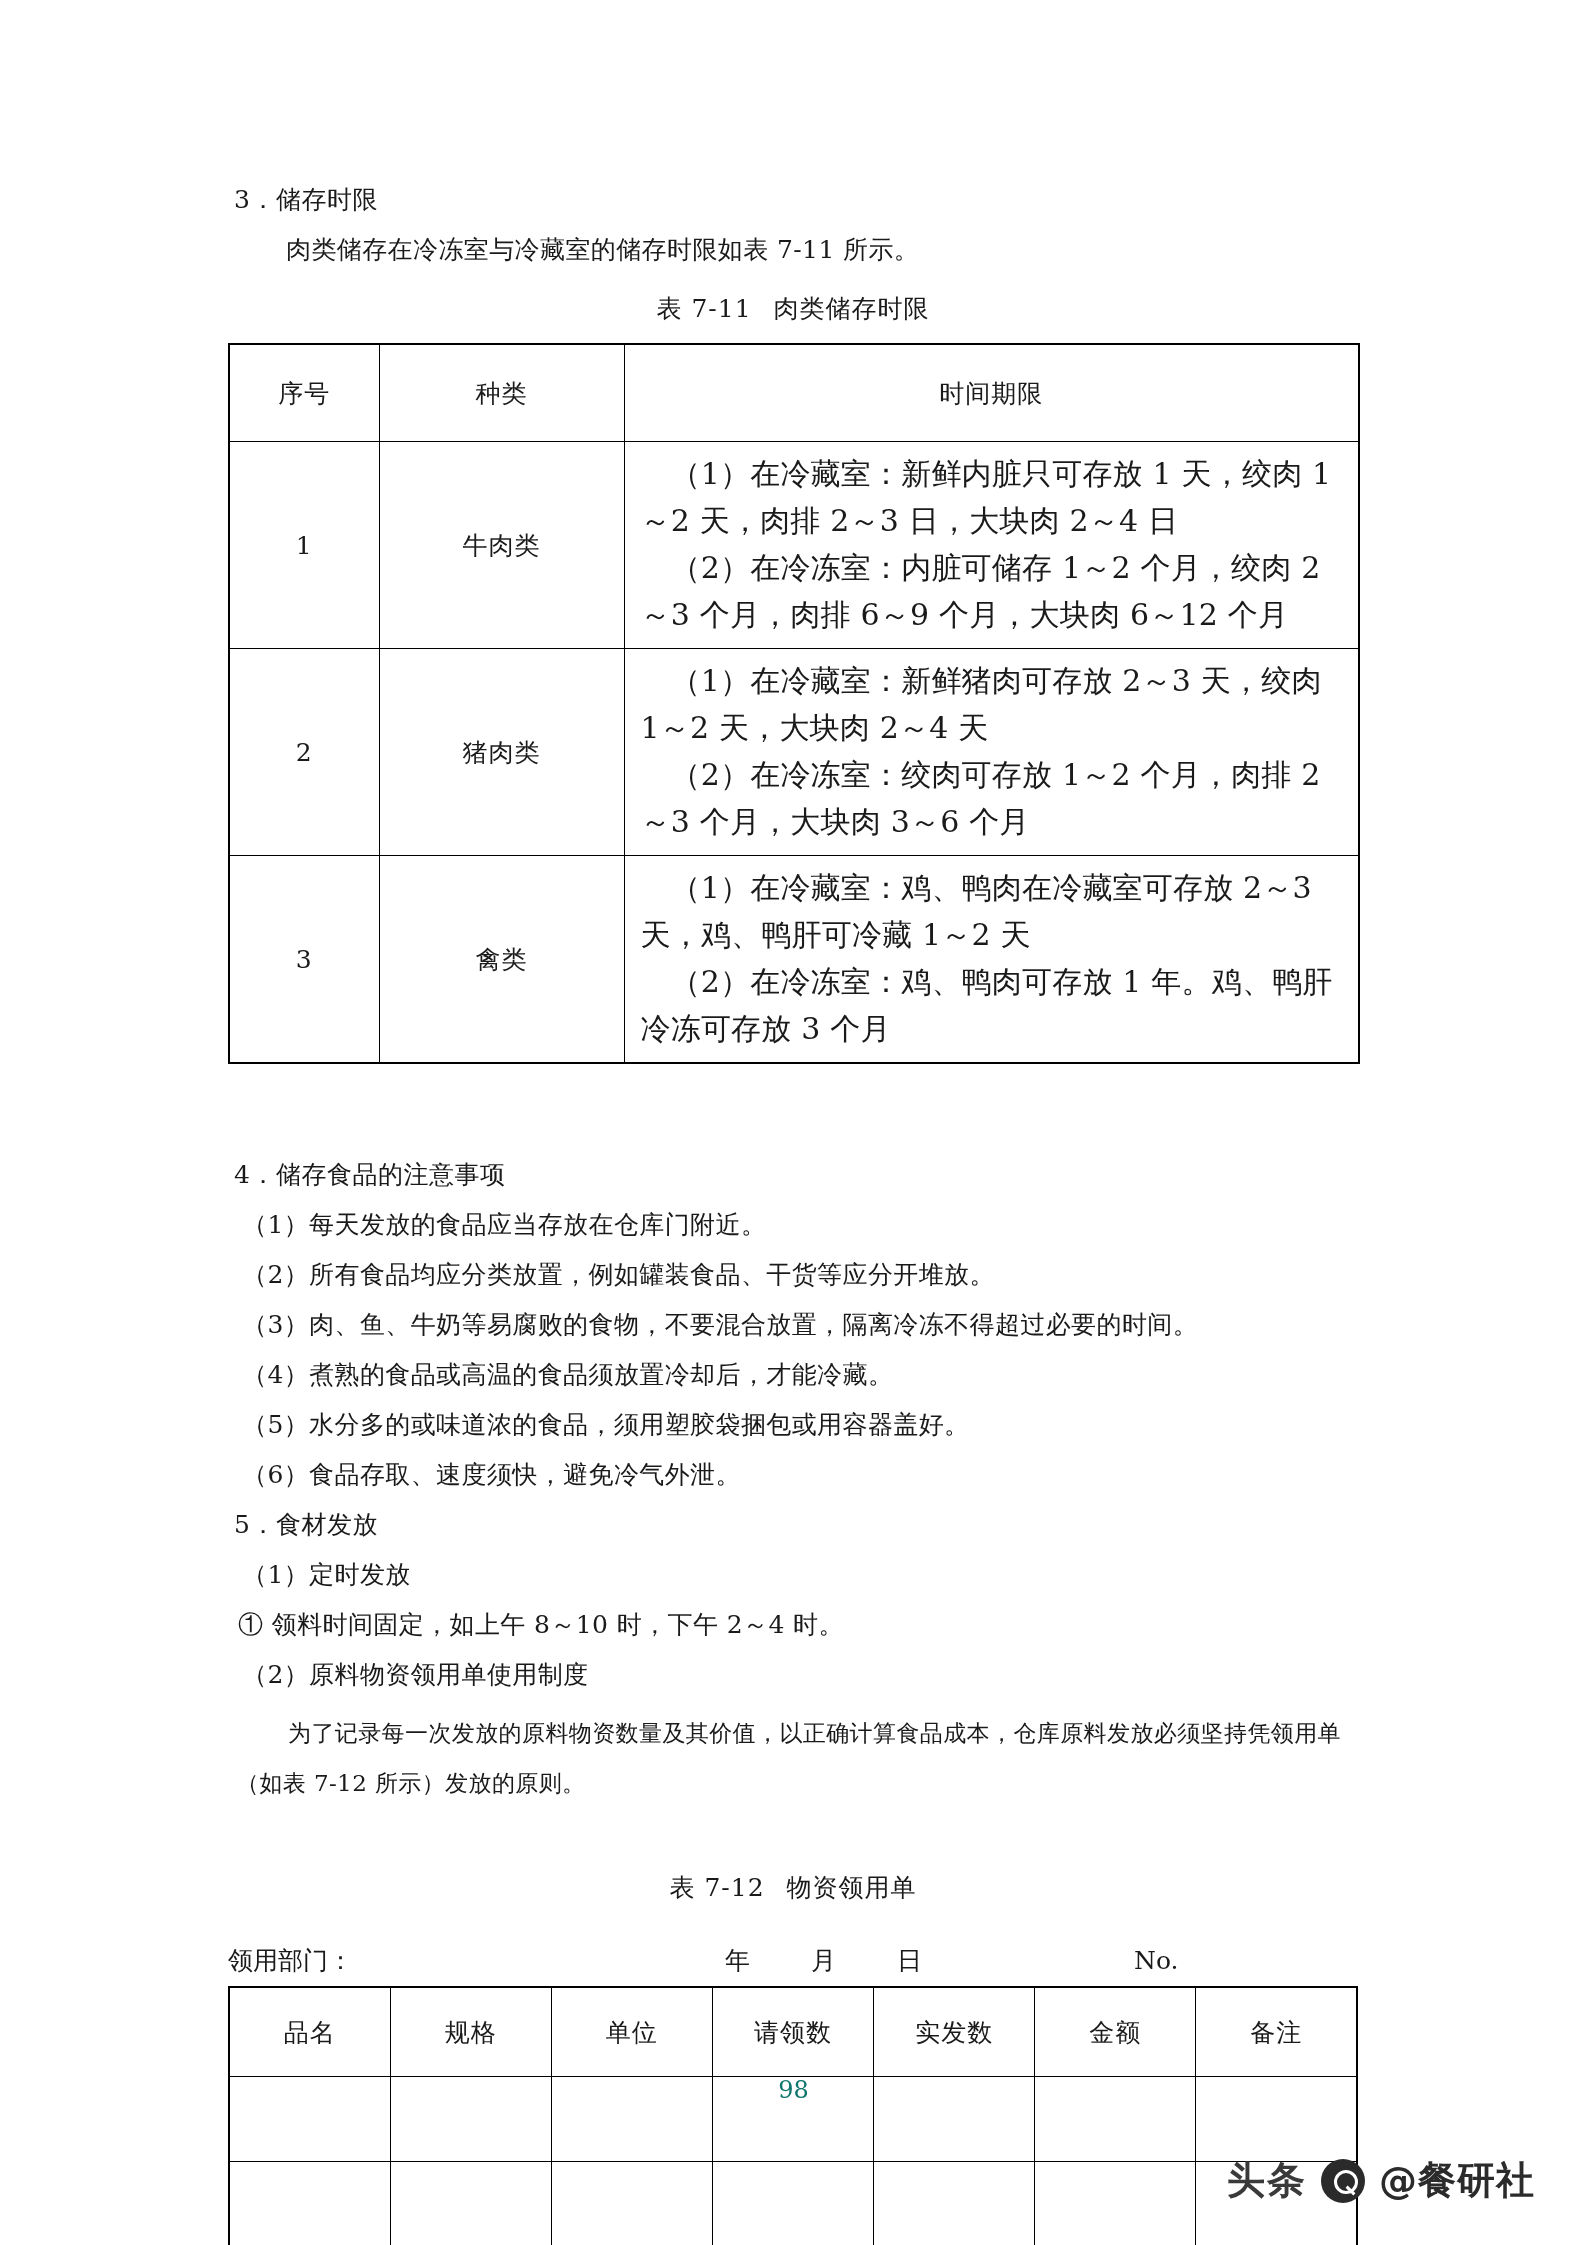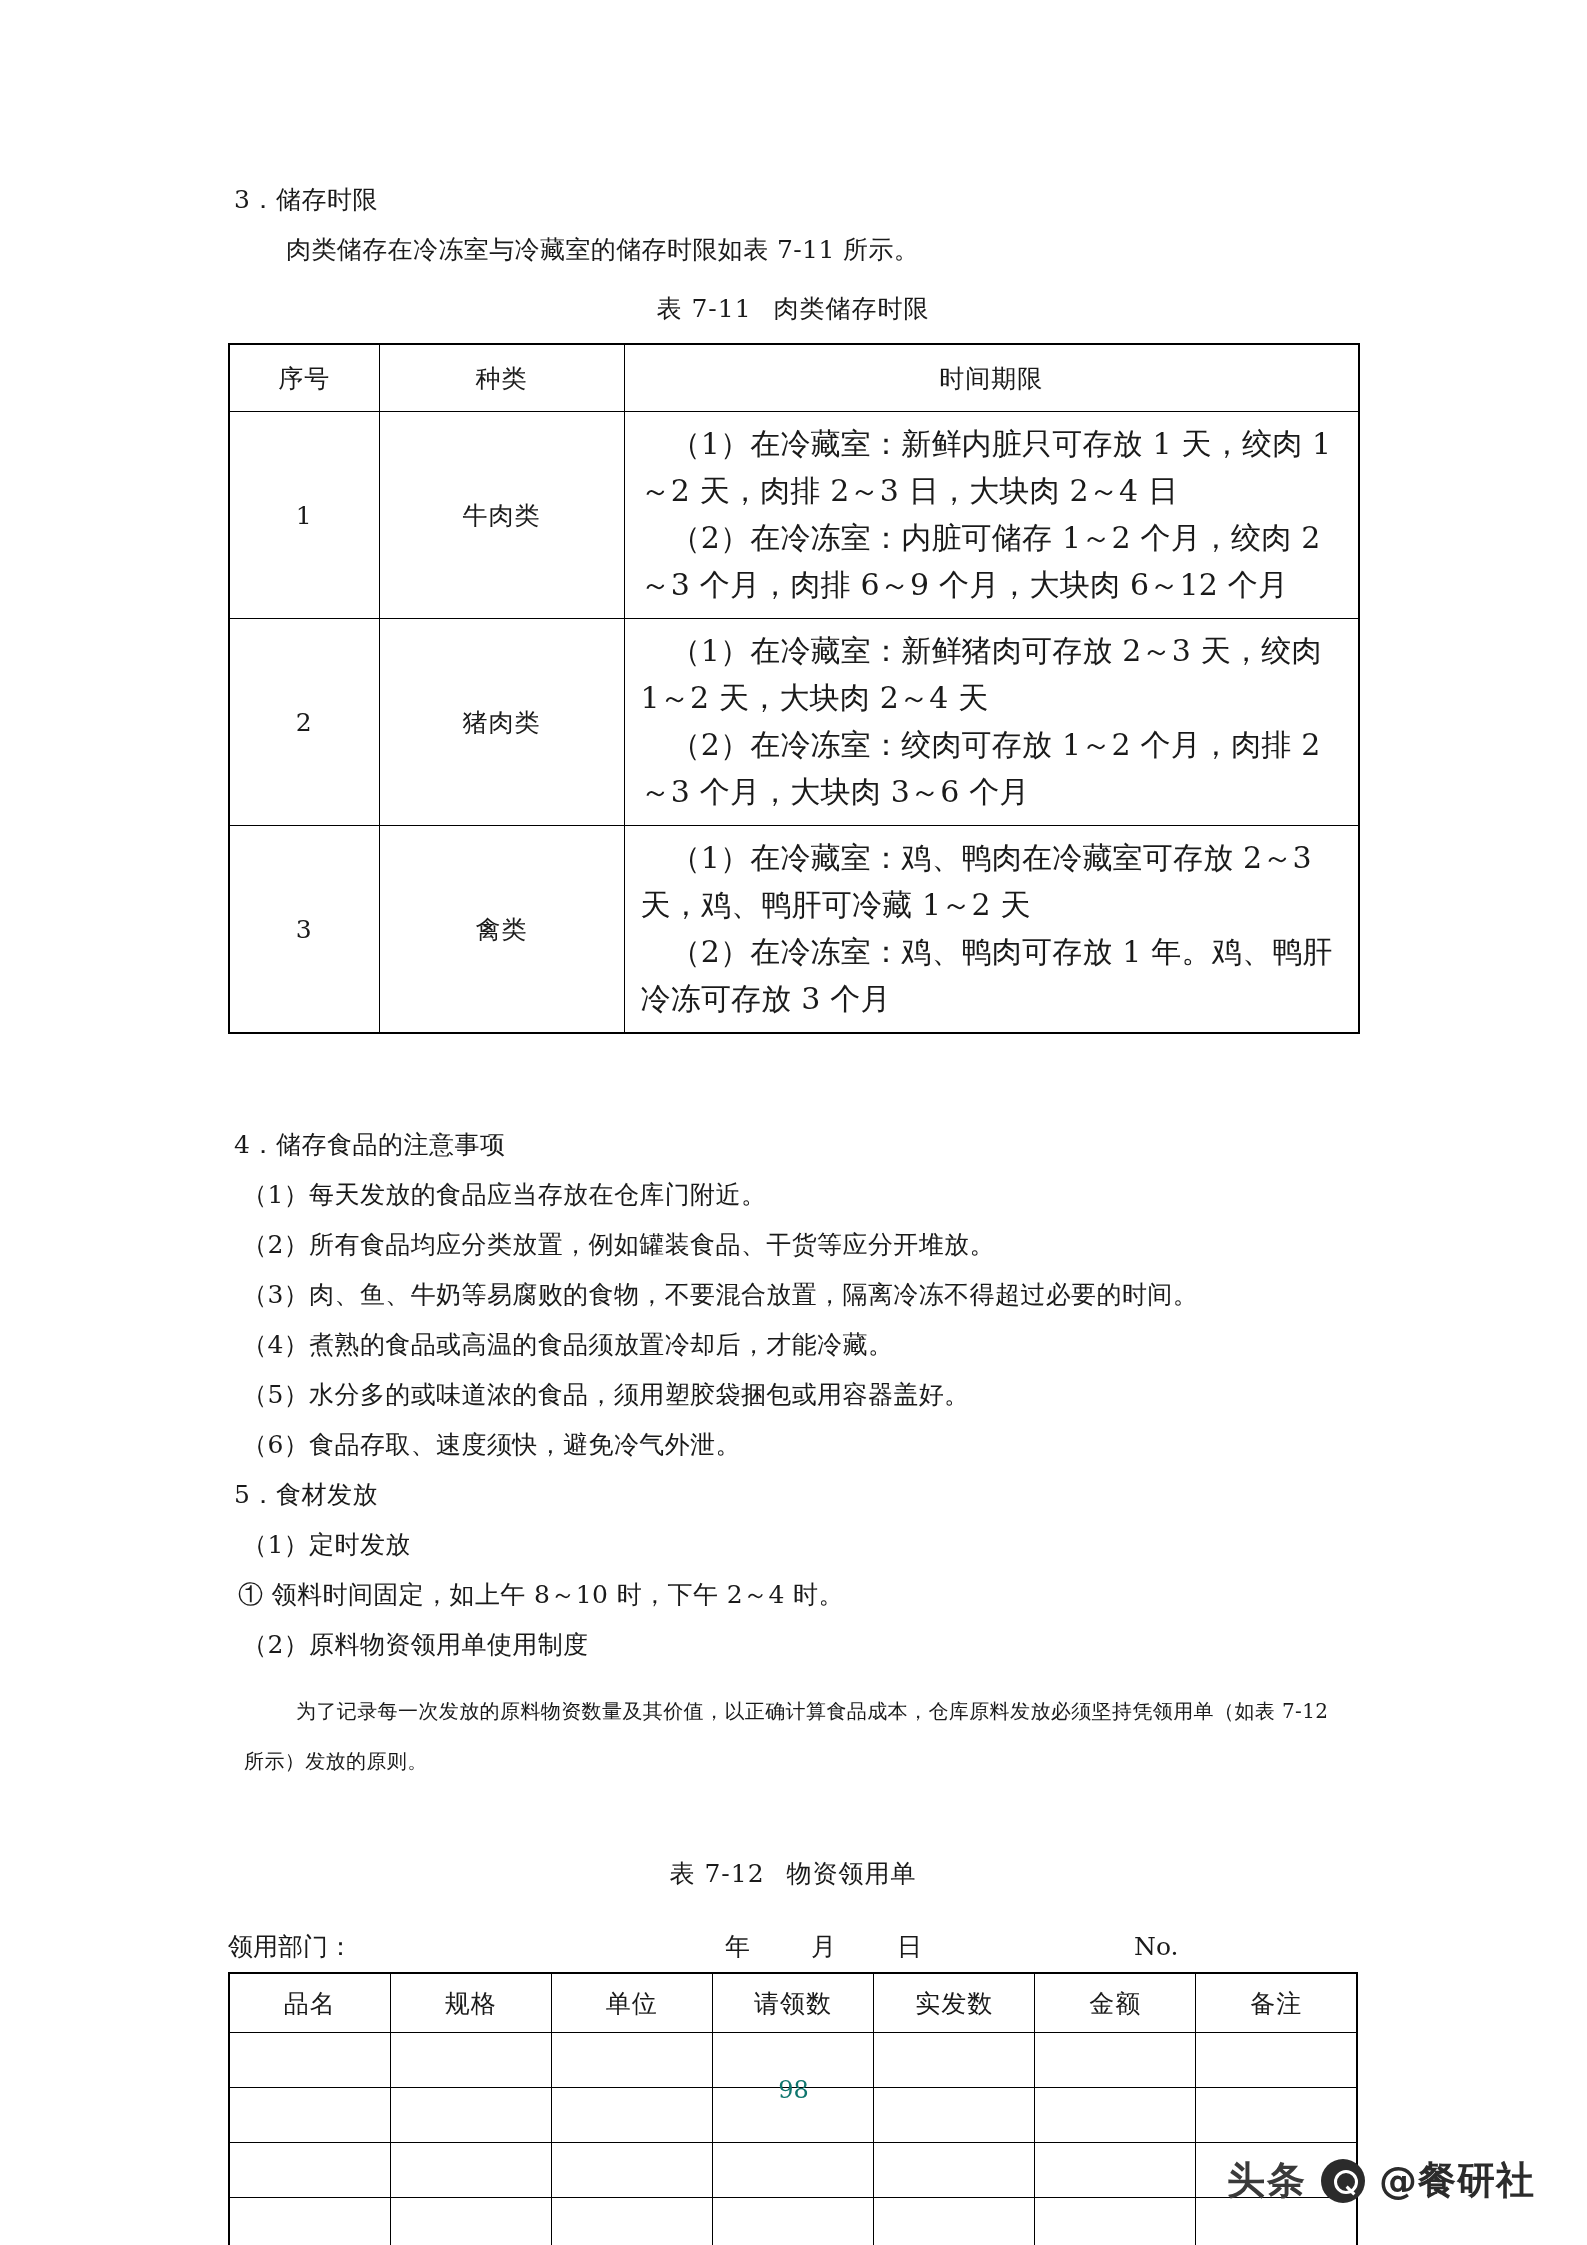--- a/index.html
+++ b/index.html
@@ -41,22 +41,22 @@
     font-size: 25px;
     line-height: 50px;
     letter-spacing: 0.4px;
     margin: 0;
     padding-left: 6px;
   }
   .para-indent {
     text-indent: 52px;
   }
   .para-hang {
-    margin: 16px;
-    font-size: 20px;
+    margin: 8px;
+    font-size: 23px;
     line-height: 50px;
     letter-spacing: 0.4px;
   }
   .list-item {
     font-size: 25px;
     line-height: 50px;
     letter-spacing: 0.4px;
     margin: 0;
     padding-left: 14px;
   }
@@ -83,21 +83,21 @@
 
   
   .tbl {
     border-collapse: collapse;
     table-layout: fixed;
     width: 1130px;
     margin: 0;
   }
   .tbl td, .tbl th {
     border: 1.5px solid #000;
-    padding: 0;
+    padding: 15px;
     font-weight: normal;
     font-size: 24px;
     vertical-align: middle;
   }
   .tbl.outer {
     border: 2.5px solid #000;
   }
   .t11 col.c1 { width: 150px; }
   .t11 col.c2 { width: 245px; }
   .t11 col.c3 { width: 735px; }

